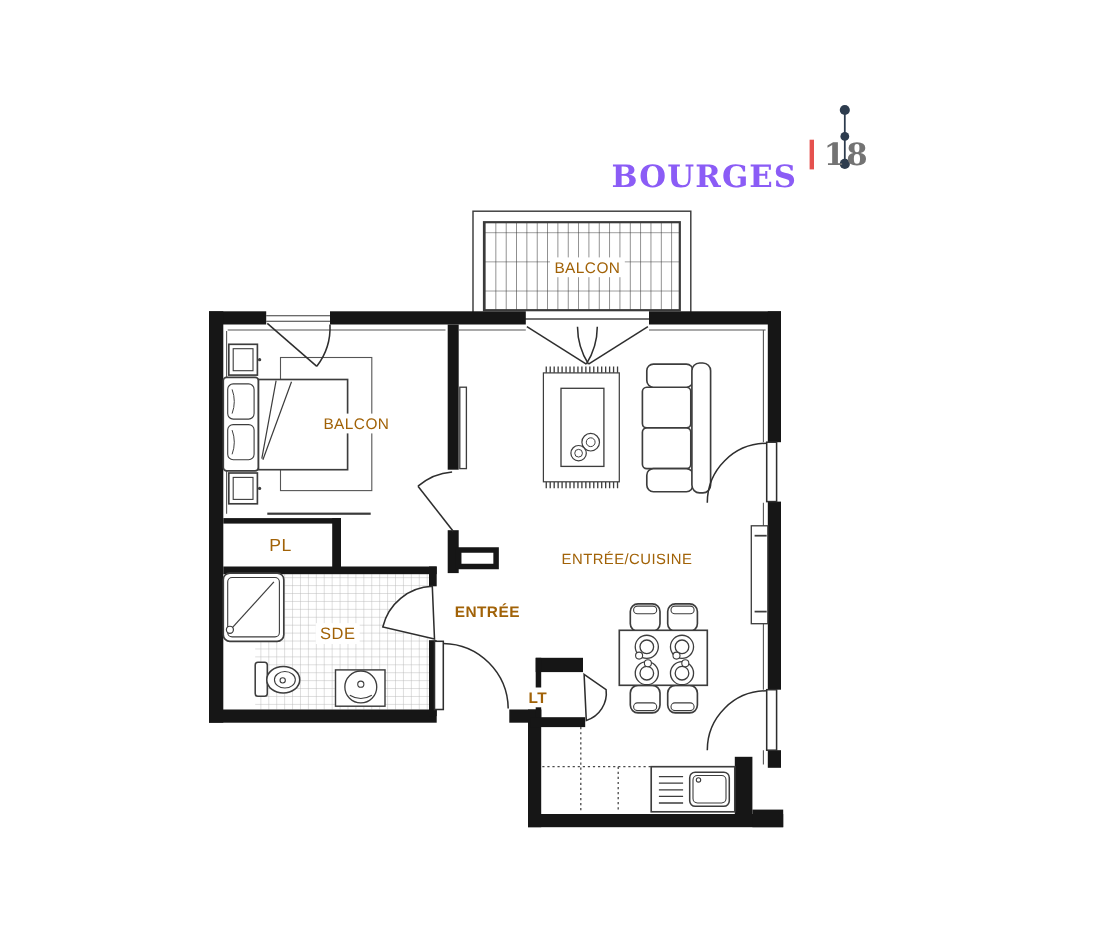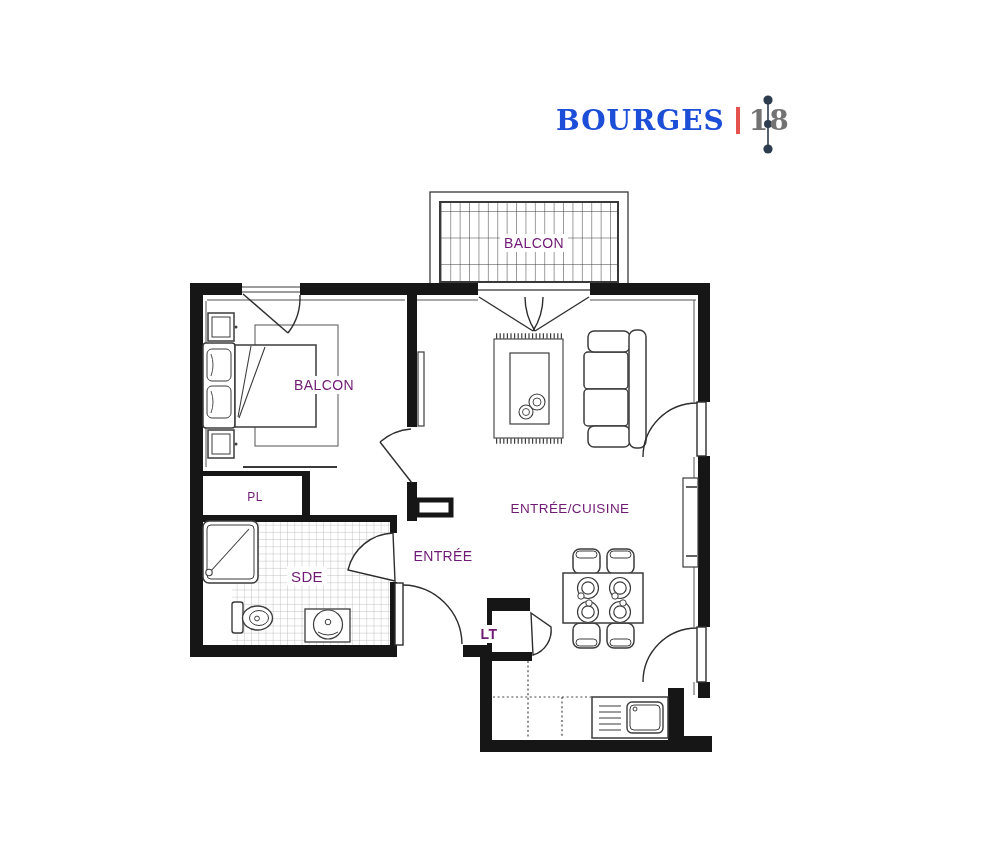--- a/index.html
+++ b/index.html
@@ -1,31 +1,31 @@
 <!DOCTYPE html>
 <html><head>
 <meta charset="utf-8">
 <style>
   html,body{margin:0;padding:0;background:#ffffff;}
   #stage{position:relative;width:1000px;height:857px;background:#fff;overflow:hidden;
          font-family:"Liberation Sans",sans-serif;}
   #plan-svg{position:absolute;left:0;top:0;}
-  .lbl{position:absolute;transform:translate(-50%,-50%);color:#701a75;
+  .lbl{position:absolute;transform:translate(-50%,-50%);color:#a16207;
        background:#fff;padding:1px 4px;white-space:nowrap;letter-spacing:.4px;
        font-family:"Liberation Sans",sans-serif;}
   .lbl.balcon{font-size:14px;}
   .lbl.chambre{font-size:14px;}
   .lbl.sejour{font-size:13.5px;}
-  .lbl.entree{font-size:14px;}
-  .lbl.pl{font-size:12px;}
+  .lbl.entree{font-size:14px;font-weight:bold;}
+  .lbl.pl{font-size:16px;}
   .lbl.sde{font-size:15px;}
   .lbl.lt{font-size:14px;}
   #header{position:absolute;left:556px;top:104px;display:flex;align-items:center;
           font-family:"DejaVu Serif",serif;font-weight:bold;font-size:28px;}
-  #header .city{color:#1d4ed8;letter-spacing:1px;}
+  #header .city{color:#8b5cf6;letter-spacing:1px;margin-top:40px;}
   #header .sep{display:inline-block;width:4px;height:27px;background:#e5514e;
                margin:0 9px 0 11px;}
   #header .num{color:#737373;letter-spacing:1px;}
 </style>
 </head>
 <body>
 
 <div id="stage">
 
   <svg id="plan-svg" width="1000" height="857" viewBox="0 0 1000 857">

